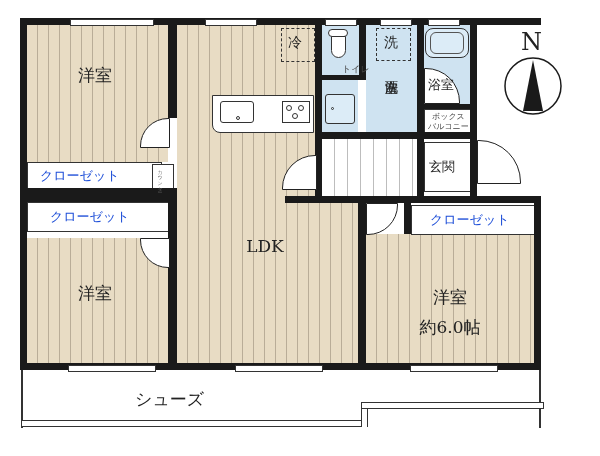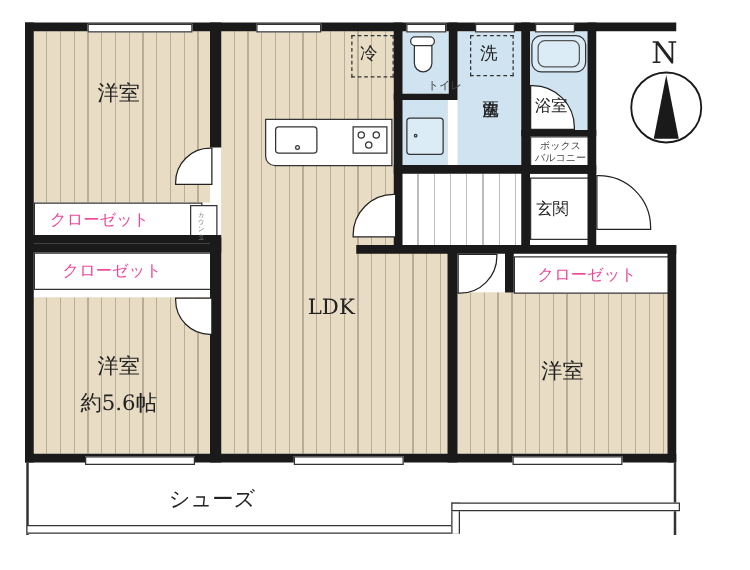--- a/index.html
+++ b/index.html
@@ -13,21 +13,21 @@
     }
     .wet { position: absolute; background: #cfe3f1; }
     .white { position: absolute; background: #ffffff; }
     .stair {
       position: absolute;
       background-color: #ffffff;
       background-image: repeating-linear-gradient(90deg, #ffffff 0px, #ffffff 12px, #bdbdbd 12px, #bdbdbd 13px);
     }
     .label { position: absolute; color: #222; text-align: center; white-space: nowrap; font-family: "DejaVu Serif", serif; }
     .room-label { font-size: 17px; line-height: 30px; }
-    .closet-label { font-size: 13px; font-family: Liberation Serif, serif; color: #ec4899; }
+    .closet-label { font-size: 13px; font-family: Liberation Serif, serif; color: #1d4ed8; }
     .small-label { font-size: 9px; font-family: "DejaVu Sans", sans-serif; color: #444; line-height: 11px; }
     .window { position: absolute; background: #fff; border: 1px solid #333; height: 5px; }
     .dashbox { position: absolute; border: 1.5px dashed #333; }
     .door-arc { position: absolute; border: 1px solid #222; background: #fff; }
     .vtext { writing-mode: vertical-rl; }
   </style>
 </head>
 <body>
 
 <div class="floor" style="left:27px;top:25px;width:141px;height:137px;"></div>
@@ -130,24 +130,24 @@
 <div class="abs" style="left:21px;top:370px;width:520px;height:58px;border-left:2px solid #333;border-right:2px solid #333;"></div>
 <div class="abs" style="left:21px;top:420px;width:346px;height:7px;border:1.5px solid #333;background:#fff;"></div>
 <div class="abs" style="left:361px;top:402px;width:7px;height:25px;border:1.5px solid #333;border-bottom:none;background:#fff;"></div>
 <div class="abs" style="left:361px;top:402px;width:183px;height:7px;border:1.5px solid #333;background:#fff;"></div>
 
 <div class="label room-label" style="left:40px;top:60px;width:110px;">
   <div>洋室</div>
 </div>
 <div class="label room-label" style="left:40px;top:278px;width:110px;">
   <div>洋室</div>
-  <div>約5.6帖</div>
 </div>
 <div class="label room-label" style="left:395px;top:282px;width:110px;">
   <div>洋室</div>
+  <div>約6.0帖</div>
 </div>
 <div class="label room-label" style="left:225px;top:231px;width:80px;">LDK</div>
 
 <div class="label vtext" style="left:383px;top:70px;font-size:13px;line-height:16px;">洗面室</div>
 <div class="label" style="left:428px;top:76px;font-size:13px;">浴室</div>
 <div class="label small-label" style="left:342px;top:64px;">トイレ</div>
 <div class="label" style="left:429px;top:158px;font-size:13px;">玄関</div>
 <div class="label" style="left:135px;top:388px;font-size:17px;font-family:'DejaVu Sans',sans-serif;">シューズ</div>
 
 <div class="label closet-label" style="left:40px;top:167px;">クローゼット</div>

